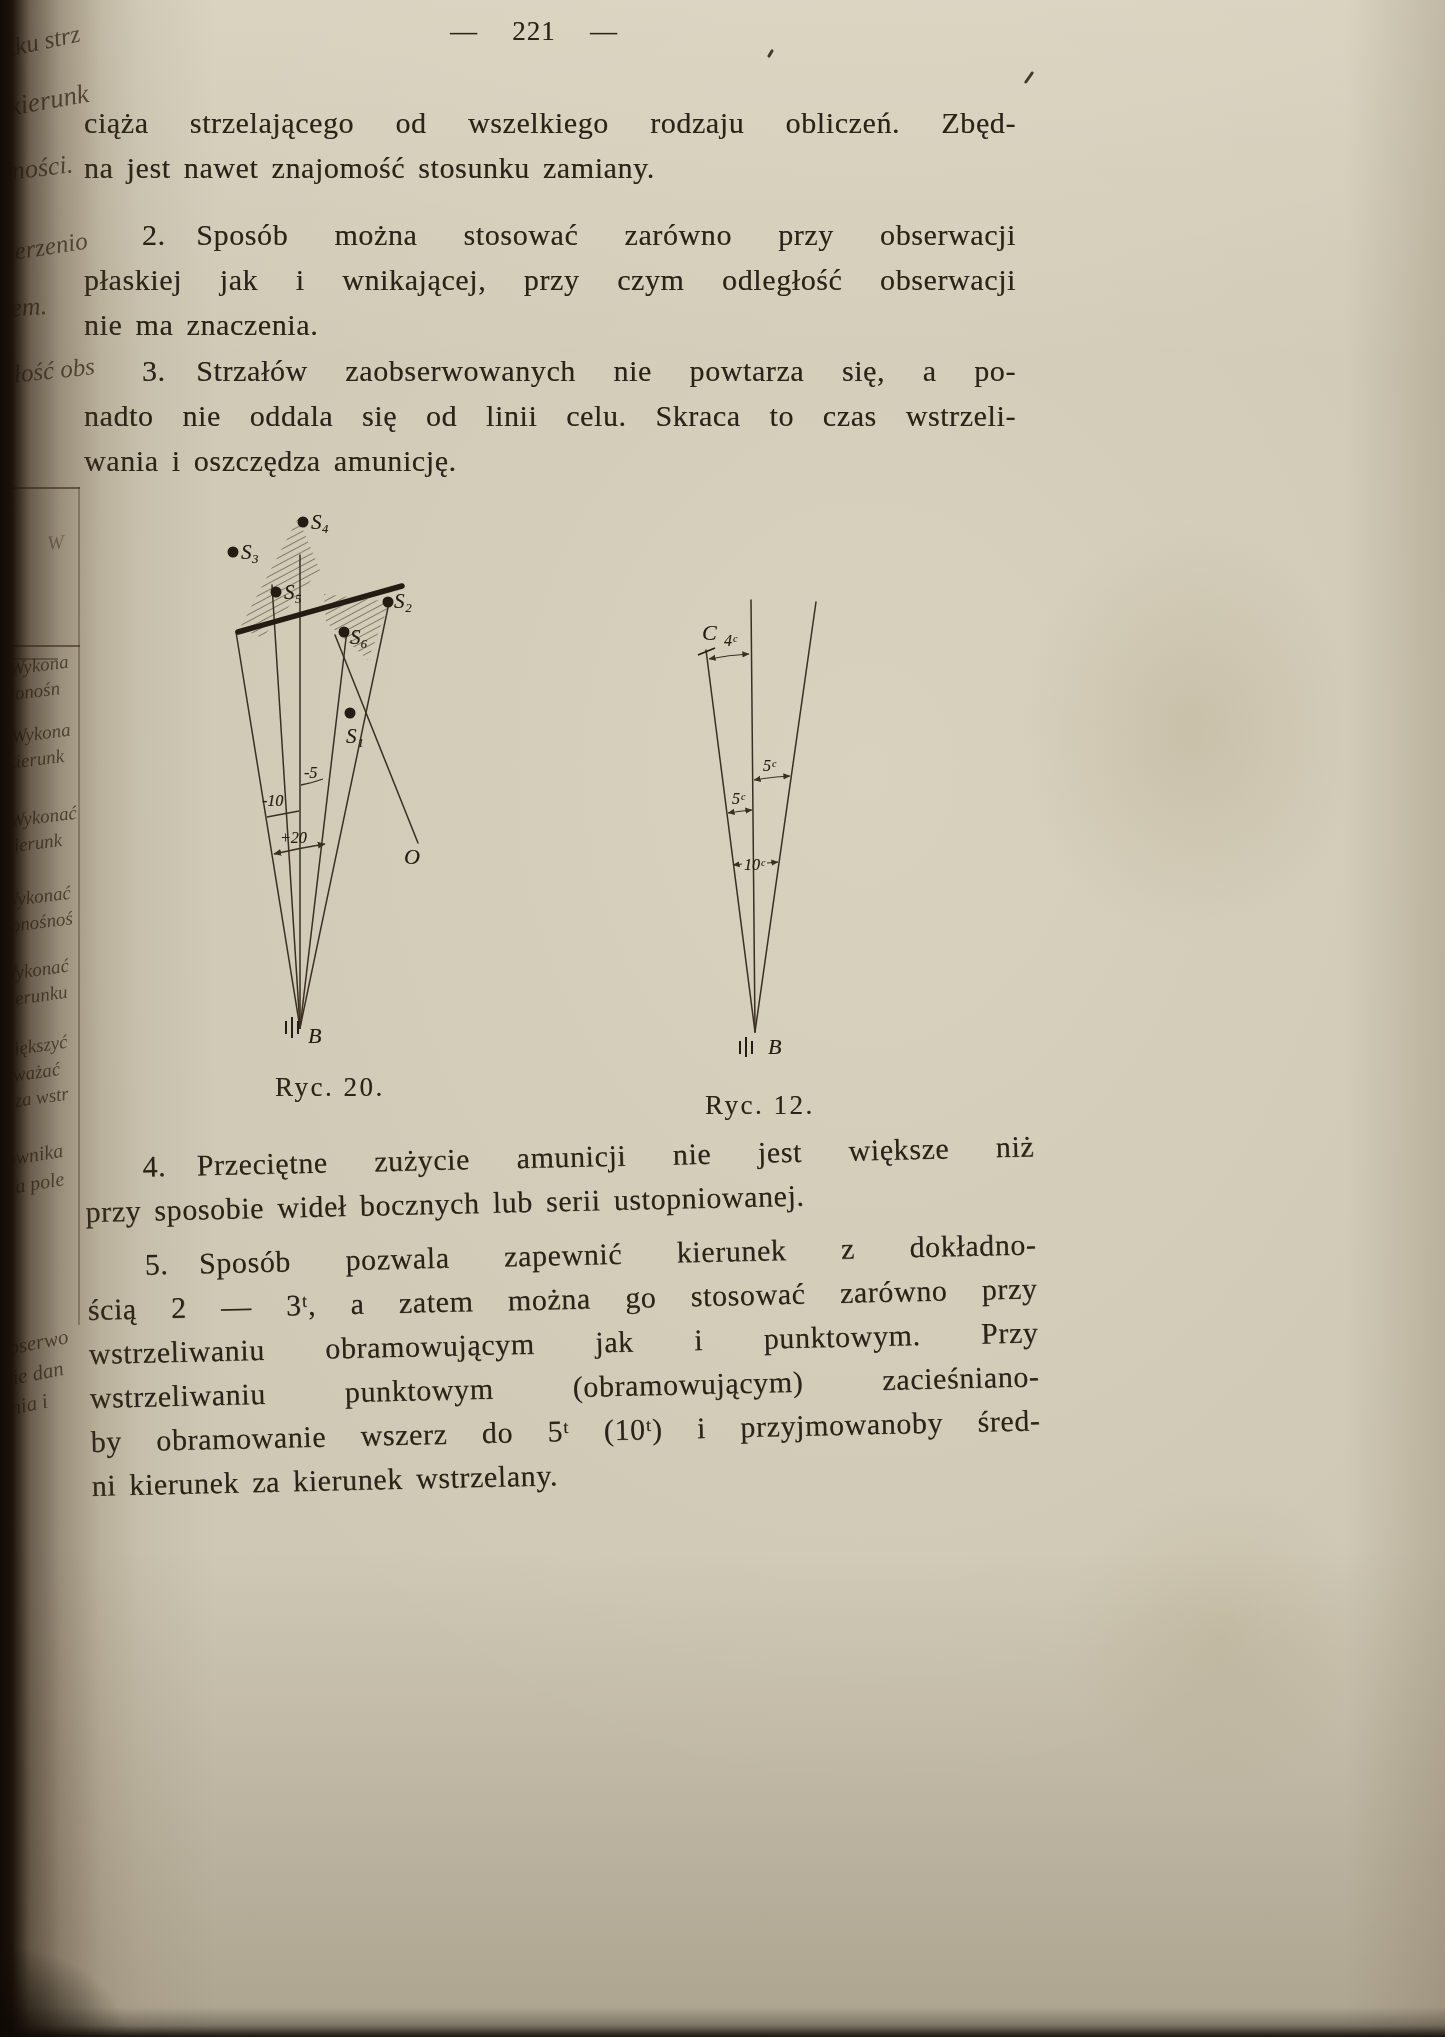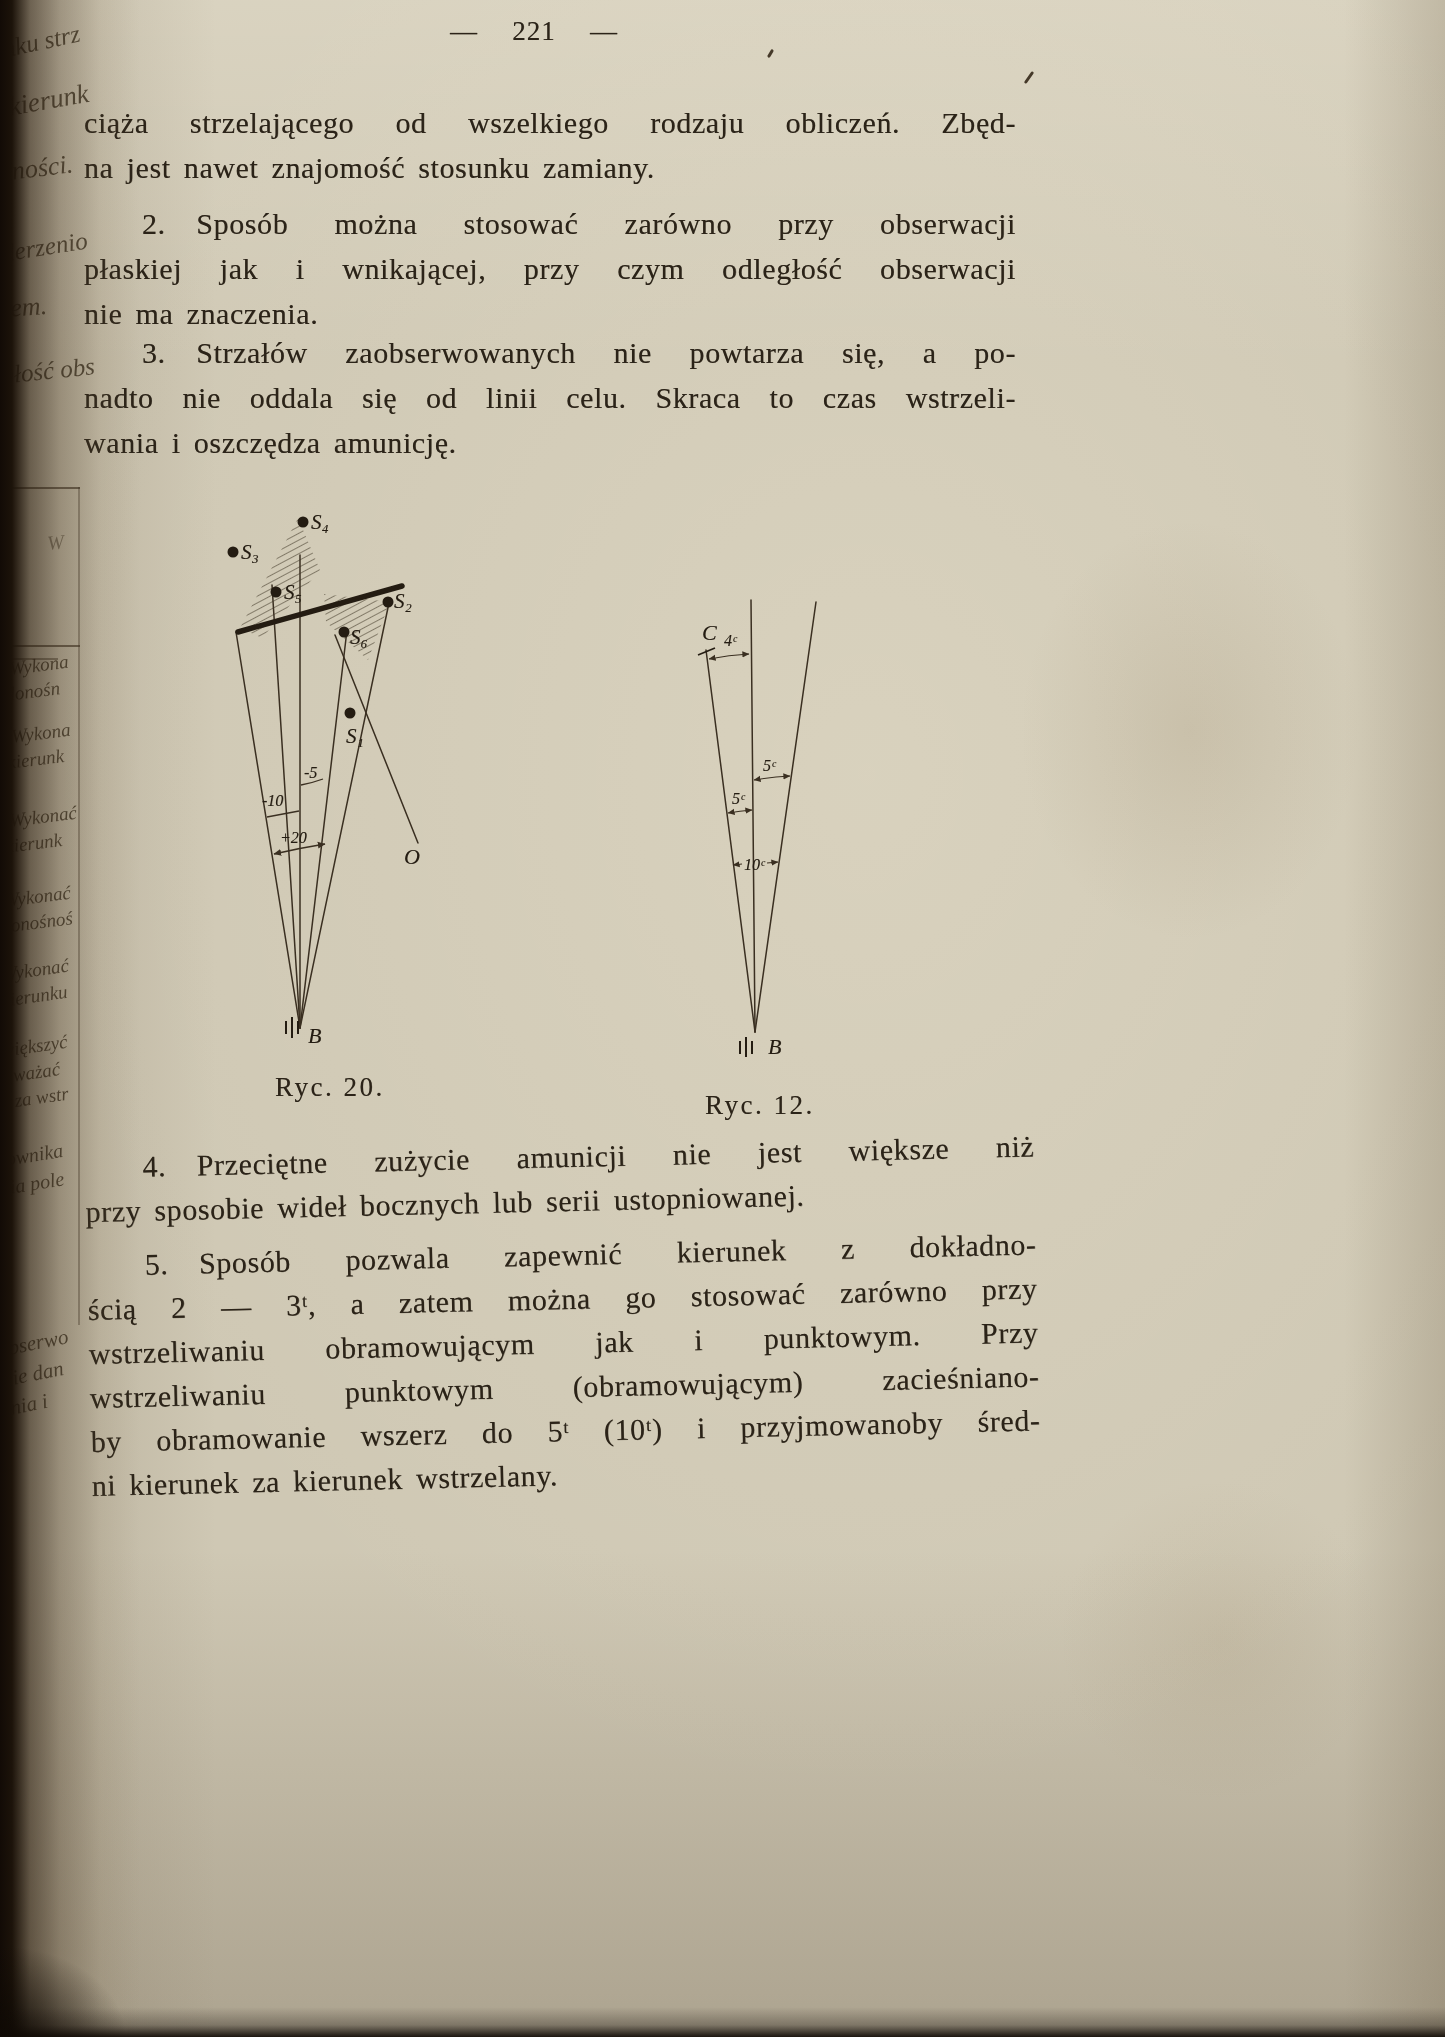--- a/index.html
+++ b/index.html
@@ -96,27 +96,27 @@
       <span>—</span>
       <span>221</span>
       <span>—</span>
     </div>
 
     <div class="para" style="left:84px; top:100px; width:932px;">
       <div class="line j">ciąża strzelającego od wszelkiego rodzaju obliczeń. Zbęd-</div>
       <div class="line l">na jest nawet znajomość stosunku zamiany.</div>
     </div>
 
-    <div class="para" style="left:84px; top:201px; width:932px;font-family:Liberation Serif, serif;">
+    <div class="para" style="left:84px; top:212px; width:932px;font-family:Liberation Serif, serif;">
       <div class="line j ind">2. Sposób można stosować zarówno przy obserwacji</div>
       <div class="line j">płaskiej jak i wnikającej, przy czym odległość obserwacji</div>
       <div class="line l">nie ma znaczenia.</div>
     </div>
 
-    <div class="para" style="left:84px; top:330px; width:932px;">
+    <div class="para" style="left:84px; top:348px; width:932px;">
       <div class="line j ind">3. Strzałów zaobserwowanych nie powtarza się, a po-</div>
       <div class="line j">nadto nie oddala się od linii celu. Skraca to czas wstrzeli-</div>
       <div class="line l">wania i oszczędza amunicję.</div>
     </div>
 
     <svg class="fig" style="left:198px; top:498px;" width="260" height="570" viewBox="0 0 260 570">
       <defs>
         <pattern id="hatch" width="6" height="6" patternUnits="userSpaceOnUse" patternTransform="rotate(62)">
           <line x1="0" y1="0" x2="0" y2="6" stroke="#403626" stroke-width="1.1"></line>
         </pattern>

